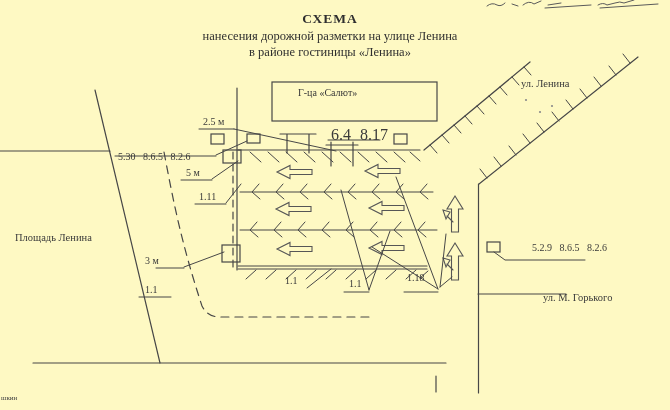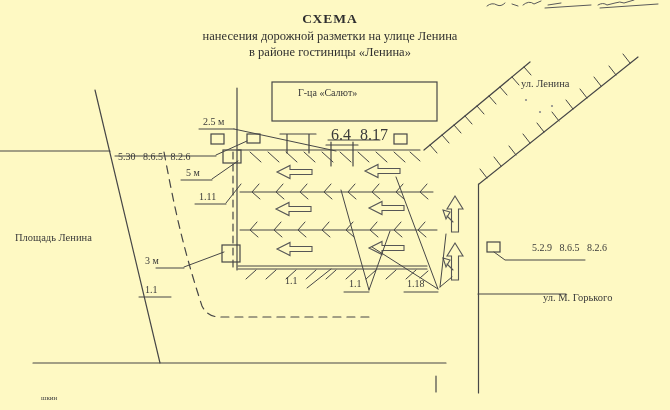--- a/index.html
+++ b/index.html
@@ -8,21 +8,21 @@
     background:#fef9c3;
     font-family:"Liberation Serif","DejaVu Serif",serif;
     color:#2f2f2f;
   }
   .lbl{position:absolute;white-space:nowrap;font-size:10.5px;color:#3a3a3a;}
   .codes{word-spacing:5px;}
   .titlebox{position:absolute;left:150px;top:11px;width:360px;text-align:center;line-height:1.15;}
   .t1{font-weight:bold;font-size:13.5px;letter-spacing:1px;}
   .t2,.t3{font-size:12.5px;margin-top:2px;}
   svg{position:absolute;left:0;top:0;}
-  .tiny{font-size:7px;color:#444;padding-left:40px;}
+  .tiny{font-size:7px;color:#444;}
 </style>
 </head>
 <body>
 
 <div class="sheet">
 
   <svg width="670" height="410" viewBox="0 0 670 410">
     <g stroke="#474747" stroke-width="1.2" fill="none" stroke-linecap="round">
 
       <g stroke="#5a5a5a" stroke-width="1">
@@ -152,17 +152,17 @@
   <span class="lbl codes" style="left:512px;top:242px;font-size:10px;padding-left:20px;">5.2.9 8.6.5 8.2.6</span>
 
   <span class="lbl" style="left:203px;top:116px;font-size:10px;">2.5 м</span>
   <span class="lbl" style="left:186px;top:167px;font-size:10px;">5 м</span>
   <span class="lbl" style="left:145px;top:255px;font-size:10px;">3 м</span>
 
   <span class="lbl" style="left:199px;top:191px;font-size:10px;">1.11</span>
   <span class="lbl" style="left:145px;top:284px;font-size:10px;">1.1</span>
   <span class="lbl" style="left:285px;top:275px;font-size:10px;">1.1</span>
   <span class="lbl" style="left:349px;top:278px;font-size:10px;">1.1</span>
-  <span class="lbl" style="left:407px;top:278px;font-size:10px;">1.18</span>
+  <span class="lbl" style="left:407px;top:272px;font-size:10px;">1.18</span>
 
   <span class="lbl tiny" style="left:1px;top:394px;">шкин</span>
 
 </div>
 
 </body></html>

